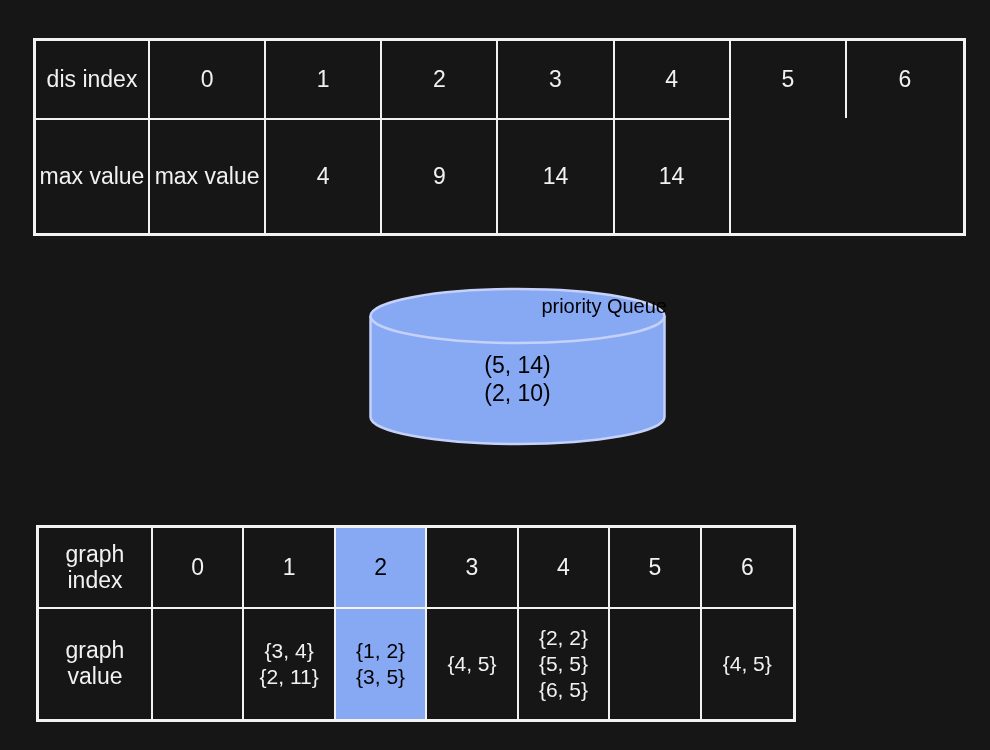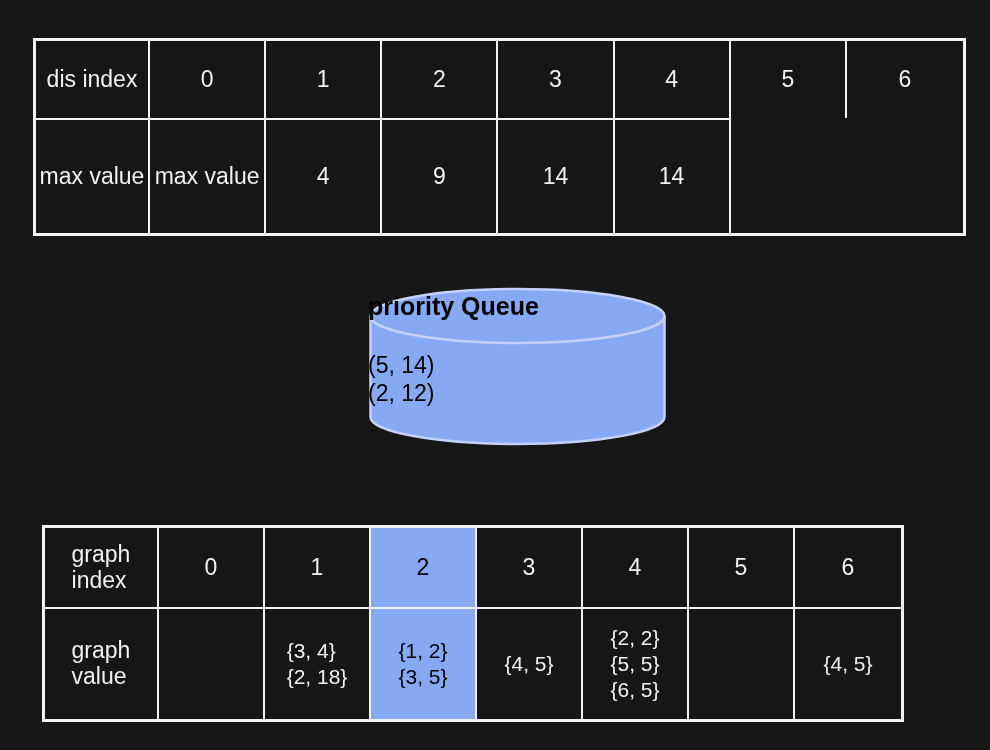--- a/index.html
+++ b/index.html
@@ -22,46 +22,47 @@
 
   
   .tbl {
     position: absolute;
     display: grid;
     grid-template-columns: 114px repeat(7, 1fr);
     border: 3px solid var(--table_border);
     background: var(--background);
   }
   .tbl-top    { left: 33px; top: 38px;  width: 933px; height: 198px; grid-template-rows: 77px 1fr; }
-  .tbl-bottom { left: 42px; top: 525px; width: 862px; height: 197px; grid-template-rows: 79px 1fr; }
+  .tbl-bottom { left: 36px; top: 525px; width: 760px; height: 197px; grid-template-rows: 79px 1fr; }
   .cell {
     display: flex; align-items: center; justify-content: center;
+    text-align: center;
     color: var(--text_light);
     font-size: 23px;
     line-height: 1.12;
     border-right: 2px solid var(--table_border);
     white-space: pre-line;
     overflow: hidden;
   }
   .cell:nth-child(8n) { border-right: none; }
   .cell:nth-child(n+9) { border-top: 2px solid var(--table_border); }
   .cell.vals { font-size: 21px; line-height: 1.24; }
   .cell.hl { background: var(--highlight_blue); color: var(--text_dark); }
 
   
   .cyl { position: absolute; left: 368px; top: 287px; width: 299px; height: 160px; }
   .cyl svg { position: absolute; left: 0; top: 0; }
   .cyl-title {
     position: absolute; top: 6px; left: 0; width: 100%;
-    text-align: left; font-size: 25px; line-height: 26px;
-    color: var(--text_dark); font-weight: 700;
+    text-align: right; font-size: 20px; line-height: 26px;
+    color: var(--text_dark); font-weight: 400;
   }
   .cyl-items {
     position: absolute; top: 64px; left: 0; width: 100%;
-    font-size: 23px; line-height: 28px;
+    text-align: center; font-size: 23px; line-height: 28px;
     color: var(--text_dark);
   }
 </style>
 </head>
 <body>
 
 <div class="stage">
 
   <div class="tbl tbl-top">
     <div class="cell">dis index</div>
@@ -81,39 +82,39 @@
   </div>
 
   <div class="cyl">
     <svg width="299" height="160" viewBox="0 0 299 160">
       <path d="M2.5 29 L2.5 130 A147 27 0 0 0 296.5 130 L296.5 29" fill="var(--cylinder_fill)" stroke="var(--cylinder_outline)" stroke-width="2.5"></path>
       <ellipse cx="149.5" cy="29" rx="147" ry="27" fill="var(--cylinder_fill)" stroke="var(--cylinder_outline)" stroke-width="2.5"></ellipse>
     </svg>
     <div class="cyl-title">priority Queue</div>
     <div class="cyl-items">
       <div>(5, 14)</div>
-      <div>(2, 12)</div>
+      <div>(2, 10)</div>
     </div>
   </div>
 
   <div class="tbl tbl-bottom">
     <div class="cell">graph
 index</div>
     <div class="cell">0</div>
     <div class="cell">1</div>
     <div class="cell hl">2</div>
     <div class="cell">3</div>
     <div class="cell">4</div>
     <div class="cell">5</div>
     <div class="cell">6</div>
     <div class="cell">graph
 value</div>
     <div class="cell vals"></div>
     <div class="cell vals">{3, 4}
-{2, 18}</div>
+{2, 11}</div>
     <div class="cell vals hl">{1, 2}
 {3, 5}</div>
     <div class="cell vals">{4, 5}</div>
     <div class="cell vals">{2, 2}
 {5, 5}
 {6, 5}</div>
     <div class="cell vals"></div>
     <div class="cell vals">{4, 5}</div>
   </div>
 

